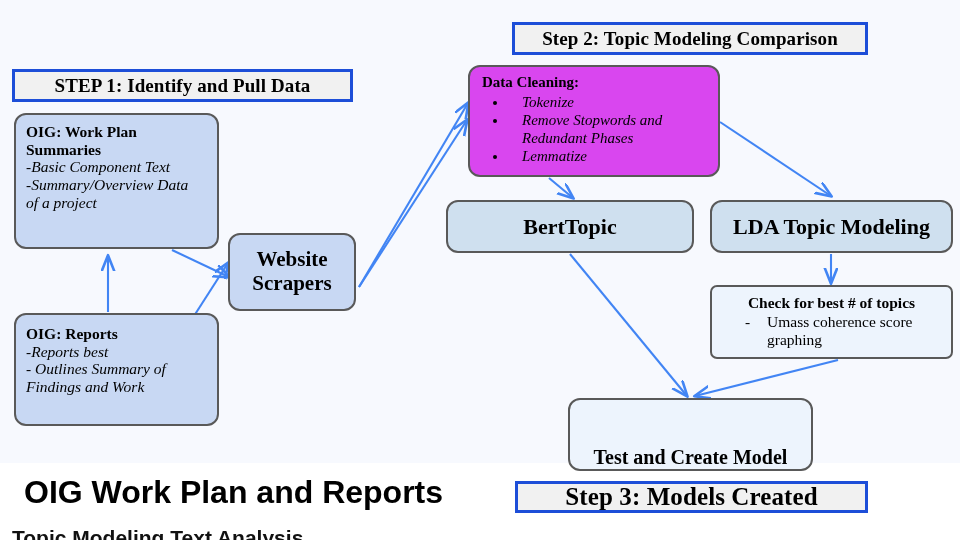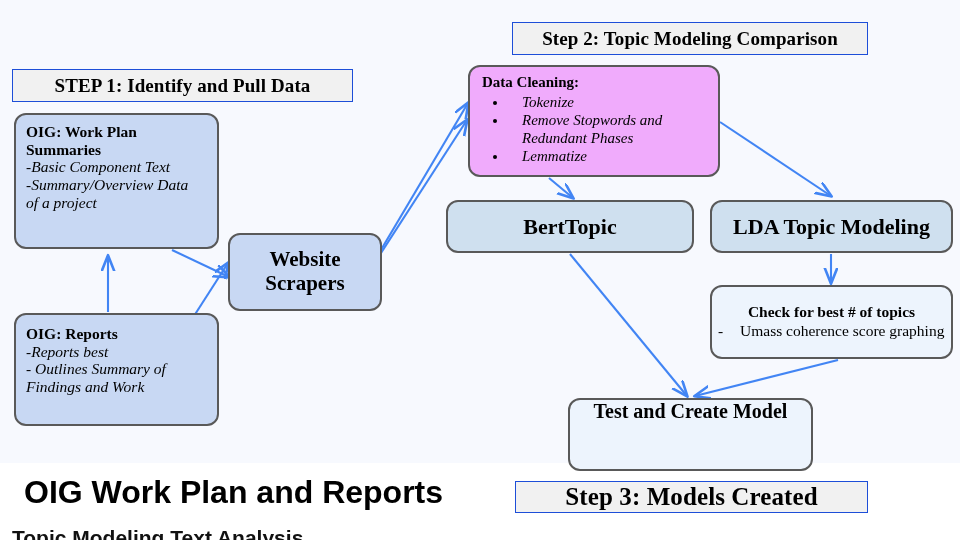--- a/index.html
+++ b/index.html
@@ -32,41 +32,41 @@
     flex-direction:column;
     justify-content:center;
   }
   .node .ttl{font-weight:bold;font-style:normal;}
   .node .ln{font-style:italic;}
 
   
   .banner{
     position:absolute;
     box-sizing:border-box;
-    border:1px solid #1d4ed8;
+    border:3px solid #1d4ed8;
     background:#f1f1f1;
     color:#000;
     display:flex;align-items:center;justify-content:center;
     font-weight:bold;
     letter-spacing:.1px;
   }
 
   
   #n-workplan{left:14px;top:113px;width:205px;height:136px;padding:8px 16px 6px 10px;font-size:15.5px;line-height:1.14;justify-content:flex-start;}
   #n-reports{left:14px;top:313px;width:205px;height:113px;padding:10px 10px 6px 10px;font-size:15.5px;line-height:1.14;justify-content:flex-start;}
-  #n-scrapers{left:228px;top:233px;width:154px;height:78px;
+  #n-scrapers{left:228px;top:233px;width:128px;height:78px;
     align-items:center;justify-content:center;
     font-weight:bold;font-size:21px;line-height:1.12;text-align:center;}
-  #n-cleaning{left:468px;top:65px;width:252px;height:112px;padding:6px 8px 6px 12px;font-size:15px;line-height:1.2;justify-content:flex-start;background:#f0abfc;}
+  #n-cleaning{left:468px;top:65px;width:252px;height:112px;padding:6px 8px 6px 12px;font-size:15px;line-height:1.2;justify-content:flex-start;background:#d946ef;}
   #n-bert{left:446px;top:200px;width:248px;height:53px;align-items:center;justify-content:center;
     font-weight:bold;font-size:22px;background:#cfe0ef;}
   #n-lda{left:710px;top:200px;width:243px;height:53px;align-items:center;justify-content:center;
     font-weight:bold;font-size:22px;background:#cfe0ef;}
-  #n-check{left:710px;top:285px;width:243px;height:74px;padding:6px 0;background:#edf4fd;font-size:15.5px;line-height:1.2;justify-content:center;}
-  #n-test{left:568px;top:398px;width:245px;height:73px;align-items:center;justify-content:flex-start;
+  #n-check{left:710px;top:285px;width:243px;height:74px;padding:6px 27px;background:#edf4fd;font-size:15.5px;line-height:1.2;justify-content:center;border-radius:7px;}
+  #n-test{left:568px;top:398px;width:245px;height:73px;align-items:center;justify-content:flex-end;
     font-weight:bold;font-size:20px;background:#edf4fd;}
 
   #b-step1{left:12px;top:69px;width:341px;height:33px;font-size:19px;}
   #b-step2{left:512px;top:22px;width:356px;height:33px;font-size:19px;}
   #b-step3{left:515px;top:481px;width:353px;height:32px;font-size:25px;}
 
   
   ul.bul{margin:2px 0 0 0;padding-left:26px;}
   ul.bul li{font-style:italic;margin:0;padding:0 0 0 14px;}
 

